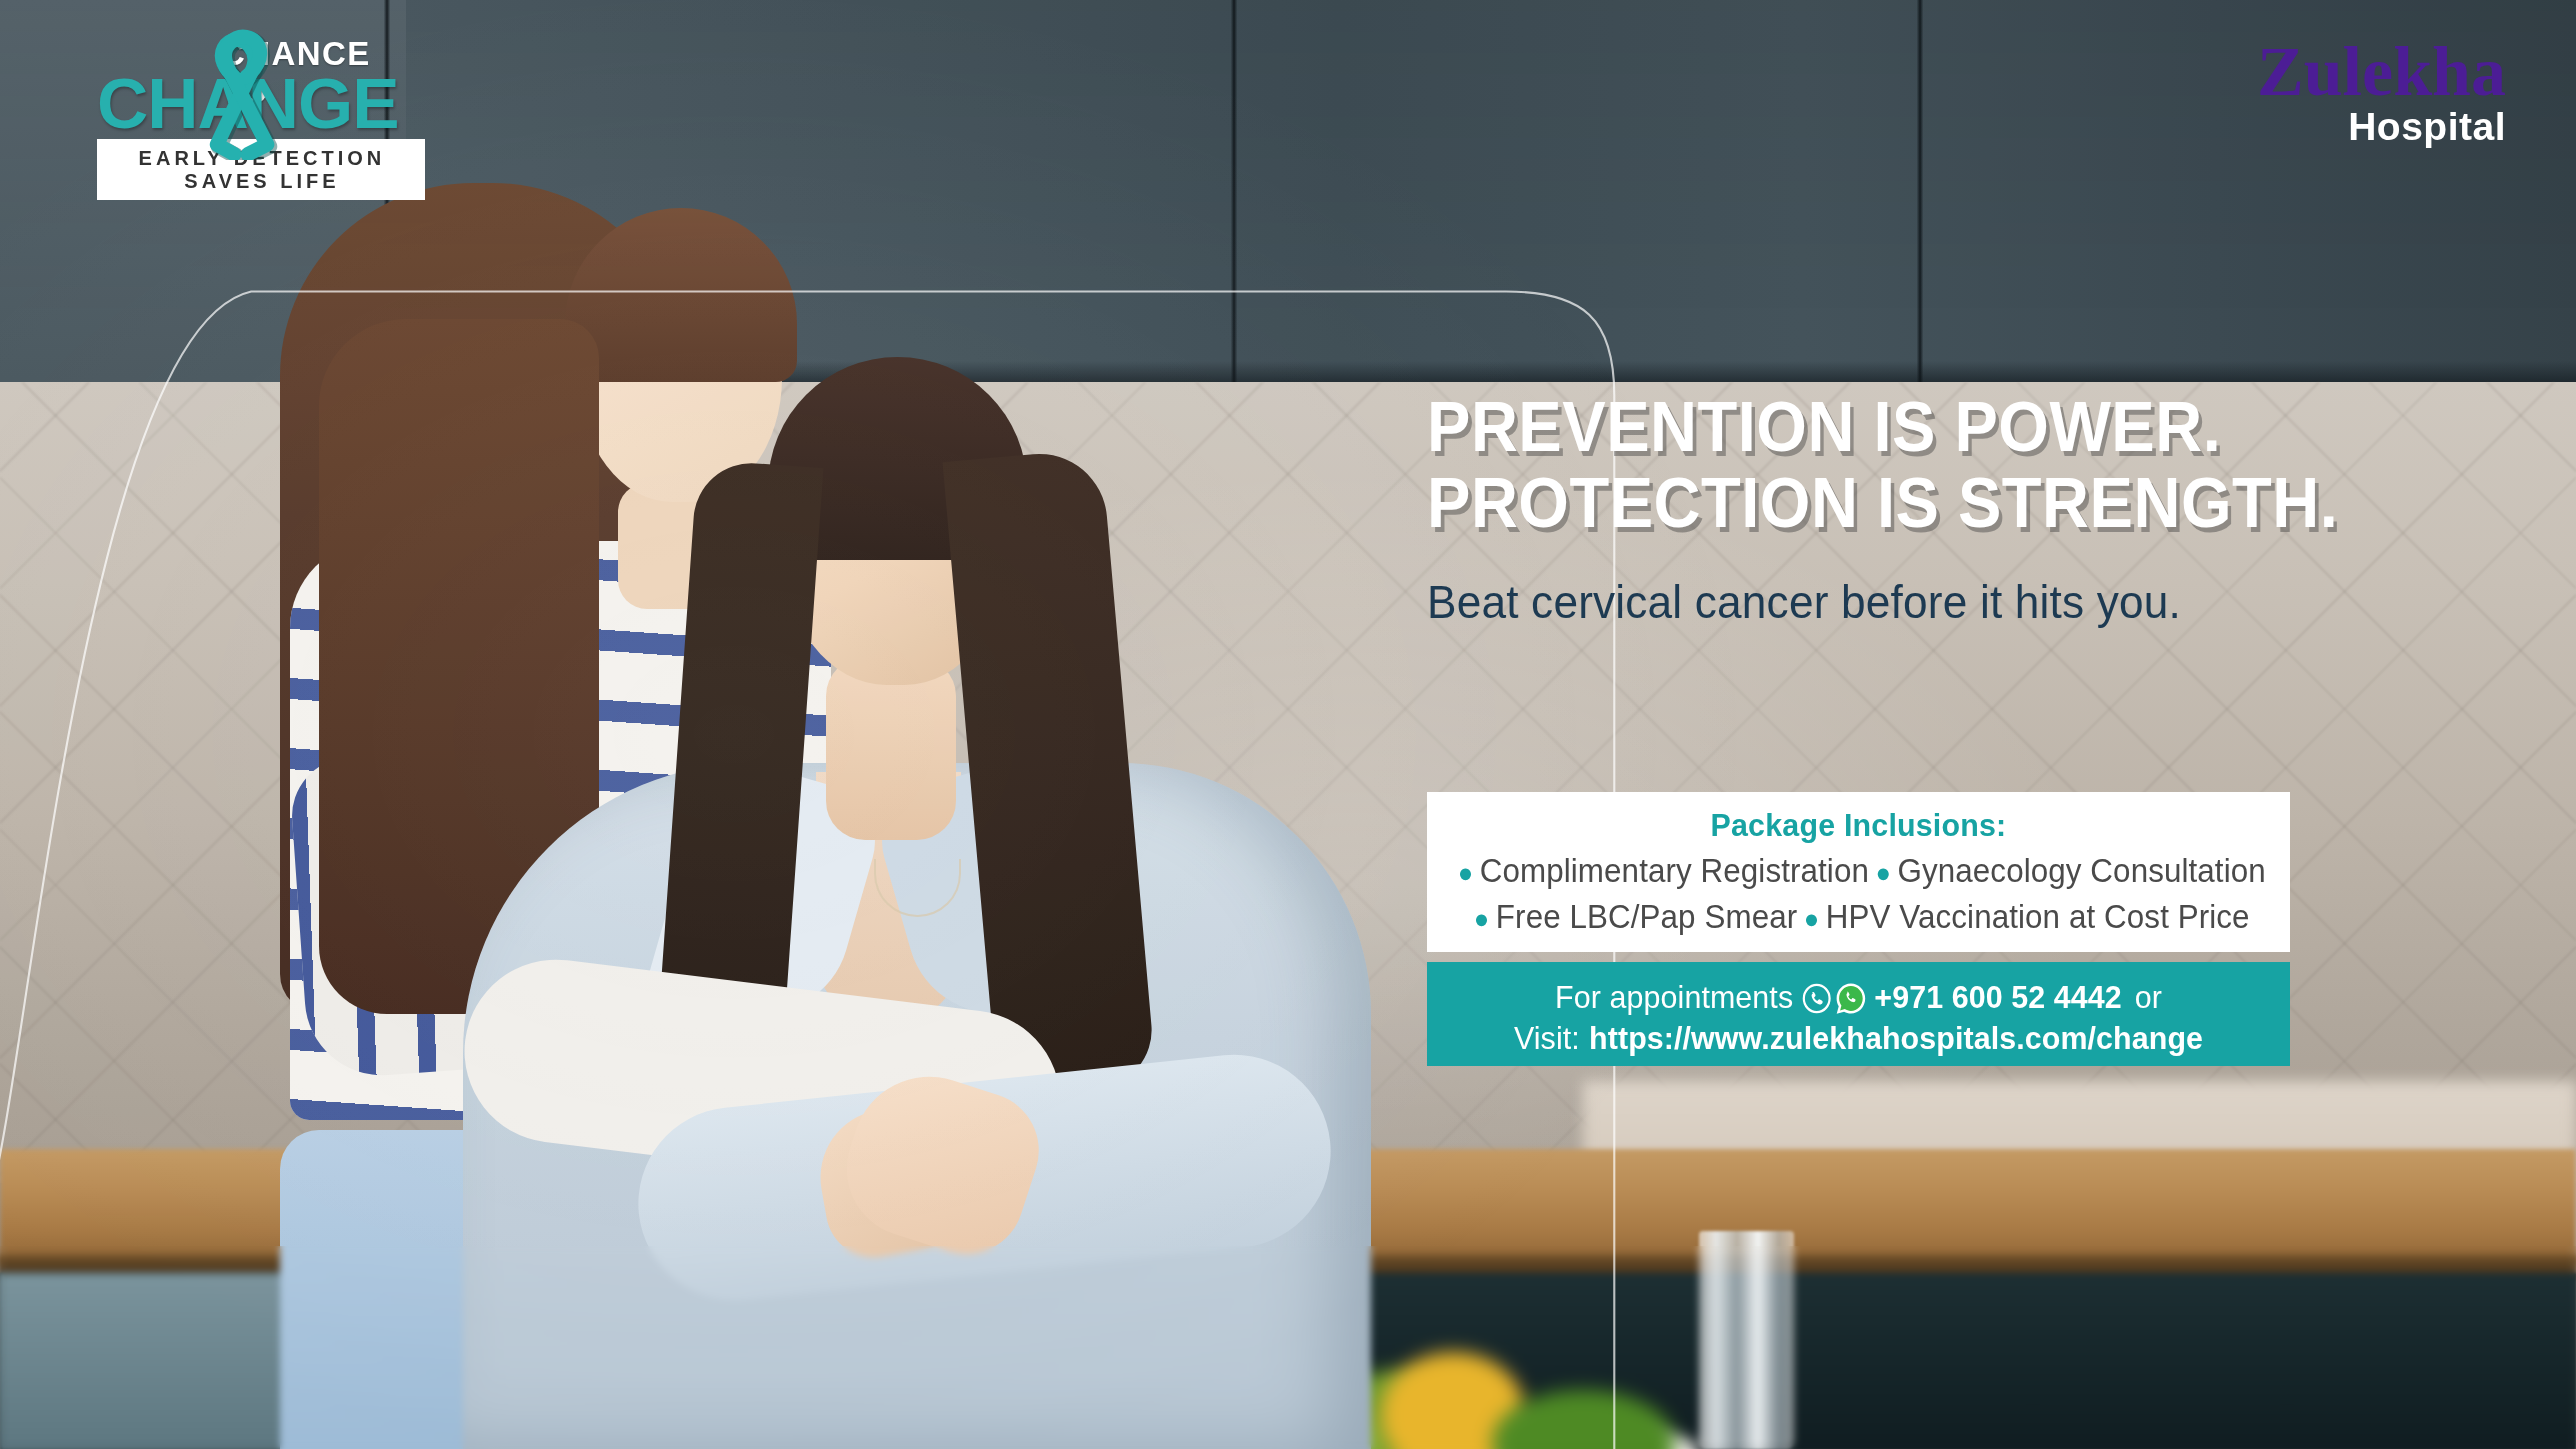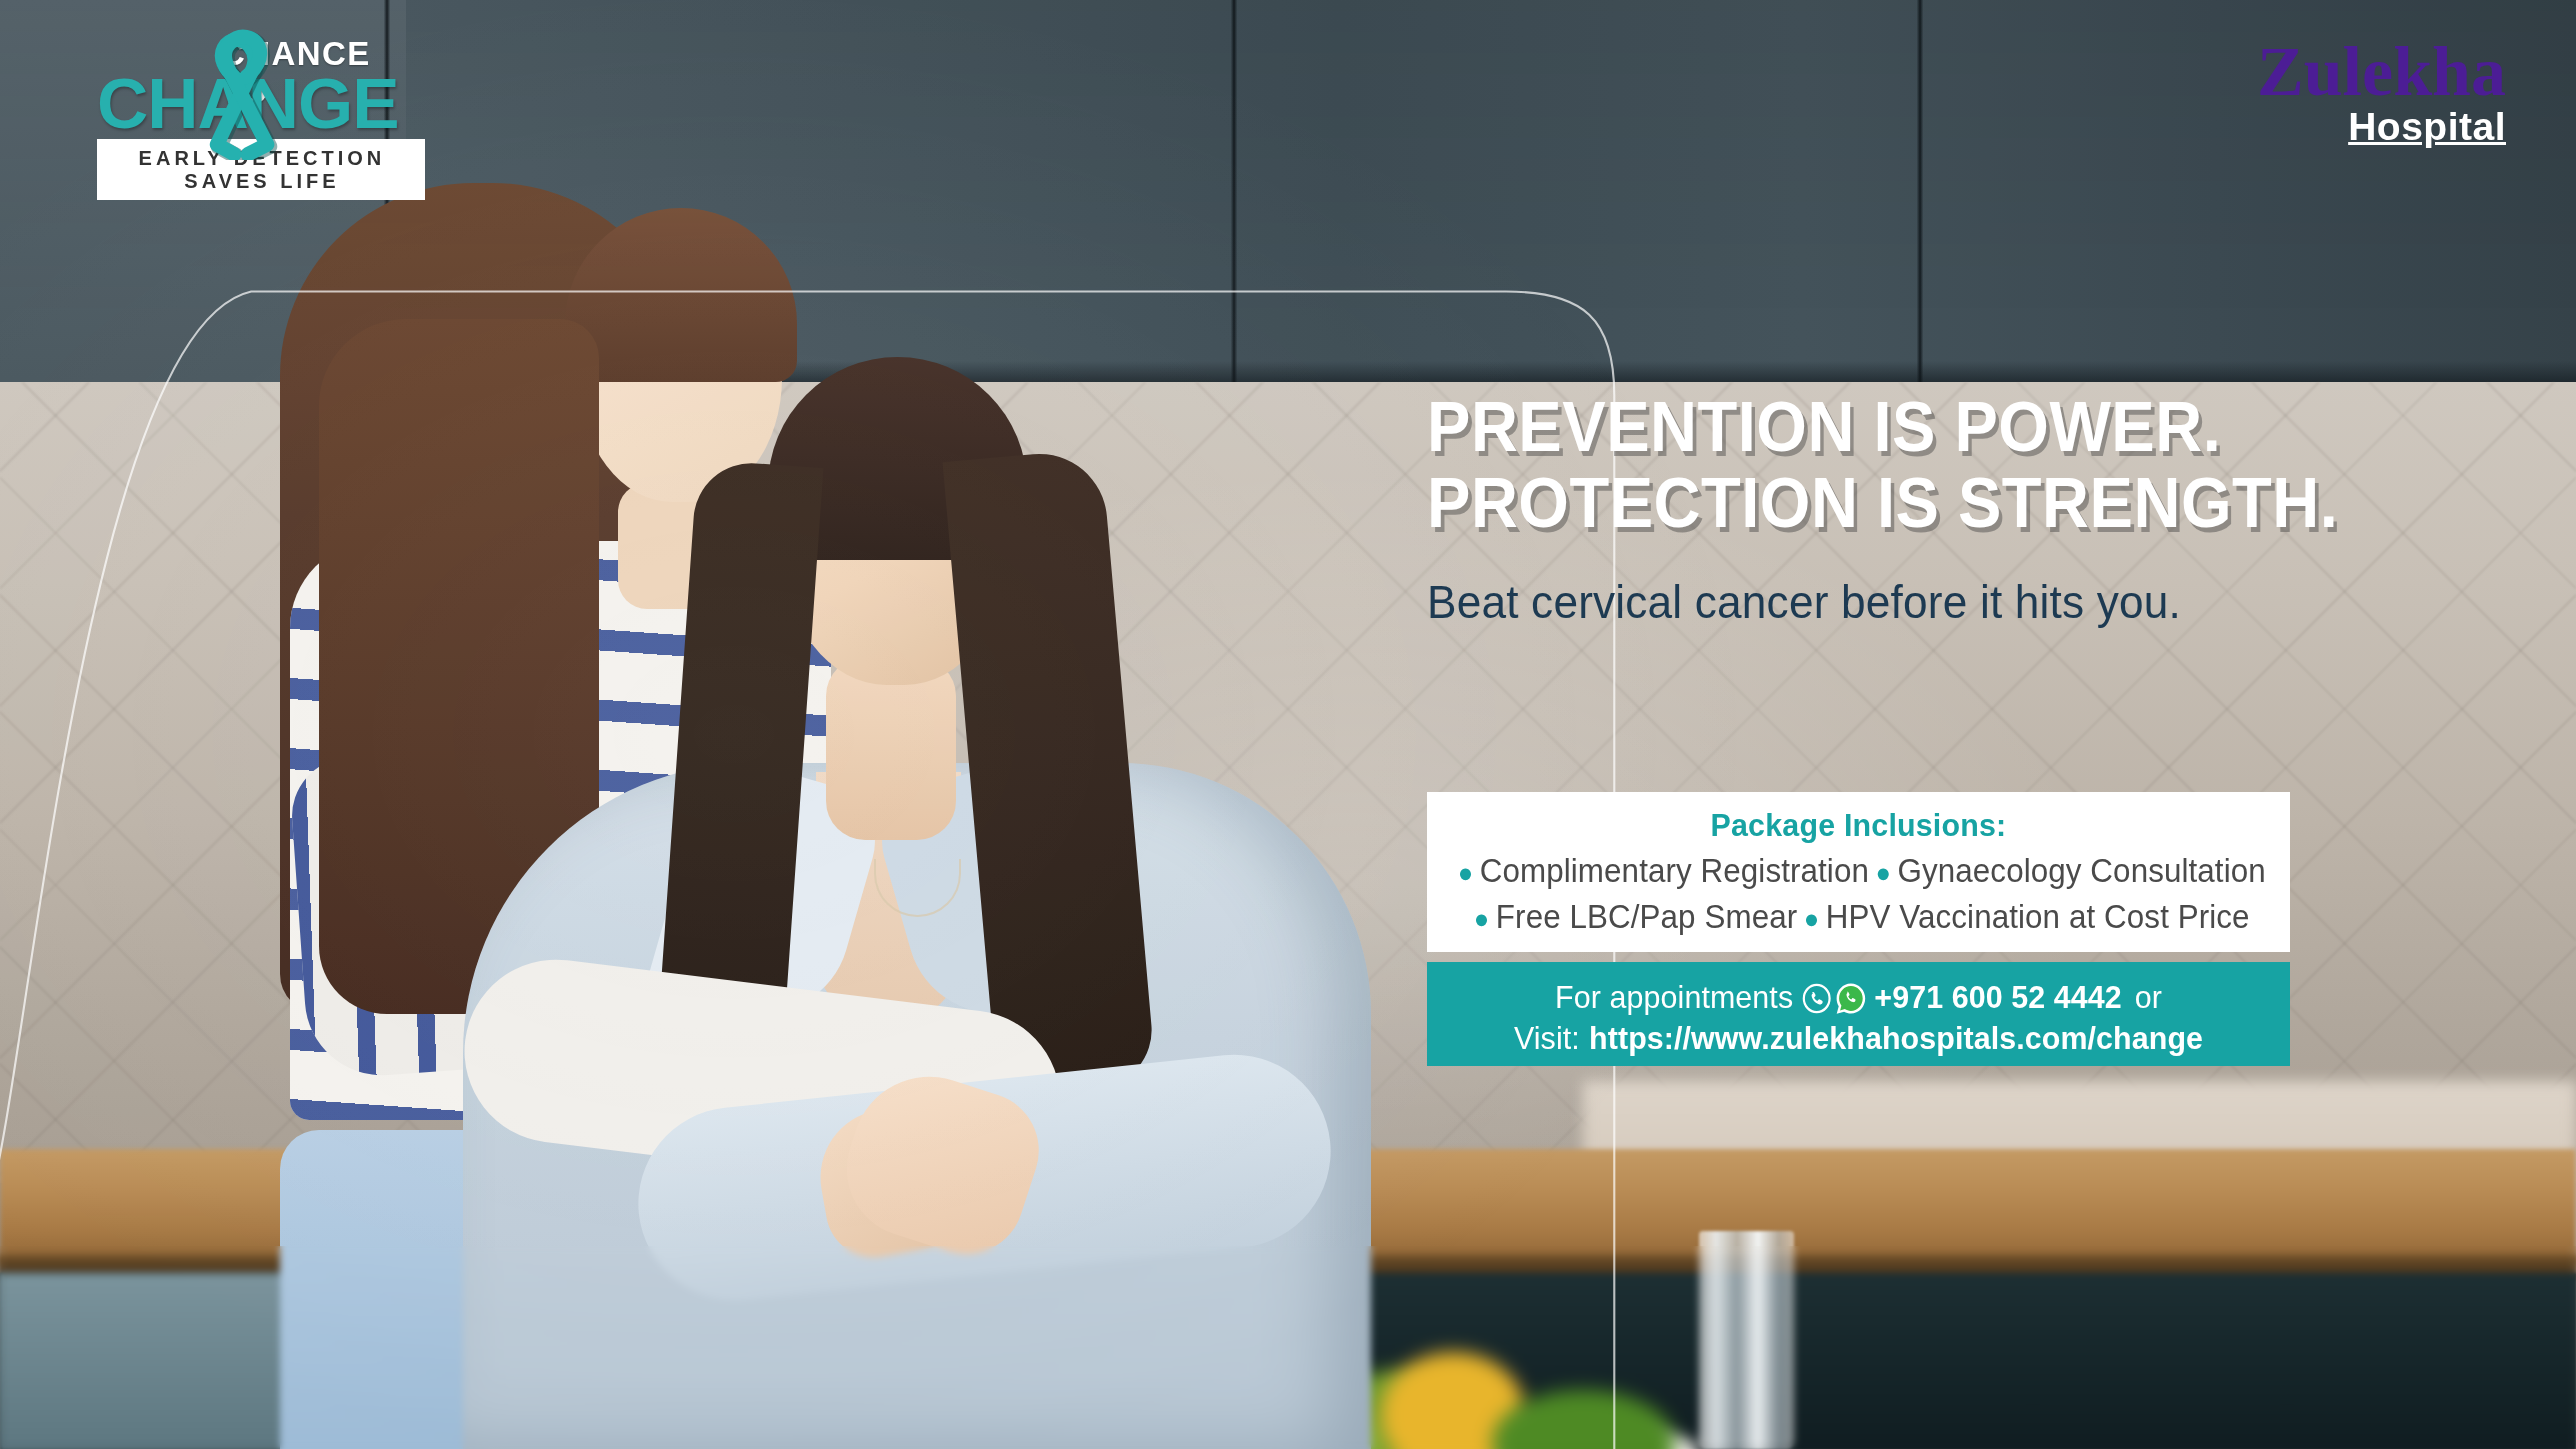--- a/index.html
+++ b/index.html
@@ -285,21 +285,21 @@
   }
 
   
   .logo-zul{ position:absolute; right:70px; top:39px; text-align:right; }
   .zul-name{
     font-family:"Liberation Serif", serif; font-weight:bold;
     font-size:70px; color:#4c1d95; line-height:.95; letter-spacing:0px;
   }
   .zul-sub{
     font-family:"Liberation Sans", sans-serif; font-weight:bold;
-    font-size:39px; color:#fff; line-height:1; letter-spacing:0.5px; margin-top:1.9px;text-decoration:underline;
+    font-size:39px; color:#fff; line-height:1; letter-spacing:0.5px; margin-top:1.9px;
   }
 
   
   .headline{
     position:absolute; left:1427px; top:390px; width:985px;
     font-family:"Liberation Sans Narrow","Liberation Sans", sans-serif;
     font-weight:bold; font-size:70px; line-height:1.08; color:#ffffff;
     letter-spacing:0.5px;
     text-shadow:3.9px 4.8px 0 rgba(60,60,60,.42);
     transform:scaleX(.93); transform-origin:left center;

